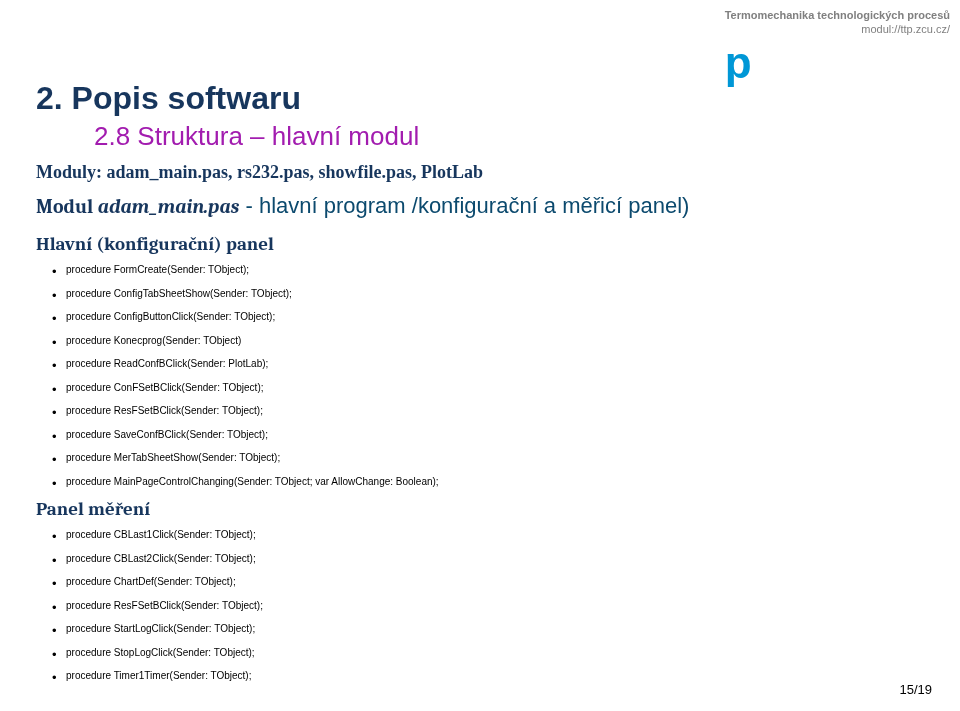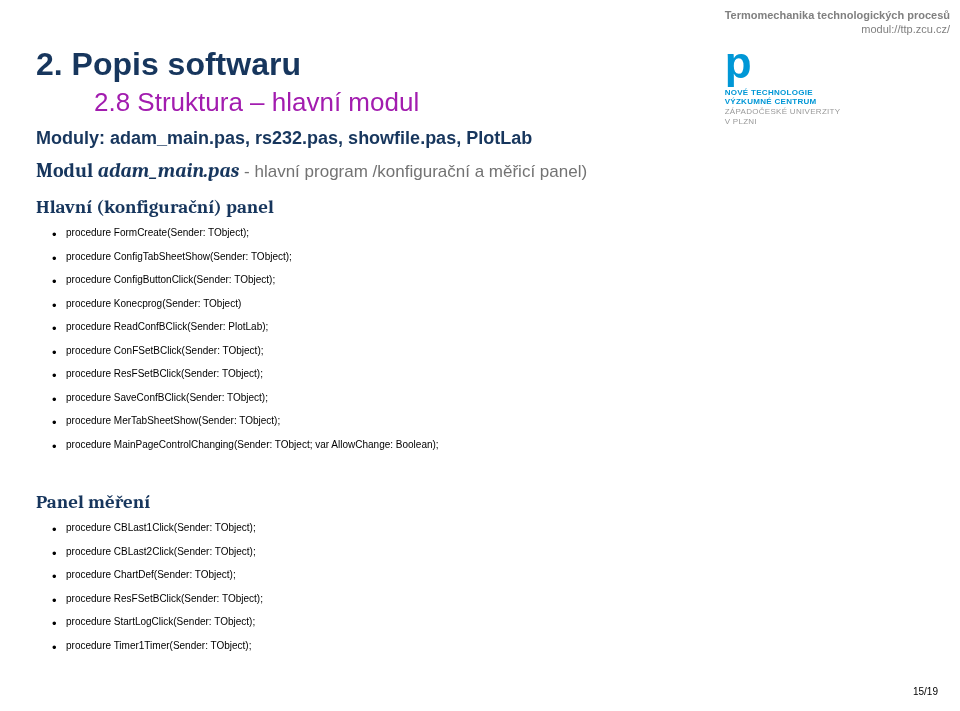--- a/index.html
+++ b/index.html
@@ -39,54 +39,53 @@
   .logo-text {
     font-size: 8px;
     line-height: 1.2;
     color: #666;
     padding-top: 2px;
   }
   .logo-text .lt1 { color: #0097d6; font-weight: bold; letter-spacing: 0.3px; }
   .logo-text .lt2 { color: #0097d6; font-weight: bold; letter-spacing: 0.3px; }
   .logo-text .lt3 { color: #999; letter-spacing: 0.3px; }
   .logo-text .lt4 { color: #999; letter-spacing: 0.3px; }
-  .content { padding: 46px 30px 0 36px; }
+  .content { padding: 80px 30px 0 36px; }
   h1 {
     font-family: Verdana, Arial, sans-serif;
     font-weight: bold;
     font-size: 32px;
     color: #17365d;
     margin-bottom: 4px;
   }
   h2 {
     font-family: "Segoe UI", Arial, sans-serif;
     font-weight: normal;
     font-size: 26px;
     color: #a21caf;
     margin-left: 58px;
     margin-bottom: 10px;
   }
   .moduly {
-    font-family: Liberation Sans, sans-serif;
+    font-family: Liberation Serif, serif;
     font-size: 18px;
     color: #17365d;
     font-weight: bold;
     margin-bottom: 10px;
   }
   .modul {
     font-family: Cambria, Georgia, serif;
     font-size: 20px;
     color: #17365d;
     font-weight: bold;
   }
   .modul .ital { font-style: italic; }
-  .modul .tail { font-weight: normal; color: #737373; font-family: "Segoe UI", Arial, sans-serif; font-size: 17px;}
+  .modul .tail { font-weight: normal; color: #0c4a6e; font-family: "Segoe UI", Arial, sans-serif; font-size: 22px;}
   .columns {
     display: flex;
-    gap: 30px;
     margin-top: 14px;
   }
   .col { flex: 1; }
   .col-title {
     font-family: Cambria, Georgia, serif;
     font-size: 19px;
     color: #17365d;
     font-weight: bold;
     margin-bottom: 8px;
   }
@@ -104,41 +103,35 @@
     content: "•";
     position: absolute;
     left: 0;
     top: 0;
     color: #000;
     font-size: 13px;
   }
   .pagenum {
     position: absolute;
     bottom: 14px;
-    right: 22px;
-    font-size: 10px;
+    right: 28px;
+    font-size: 13px;
     color: #000;
   }
 </style>
 </head>
 <body>
 
 <div class="header">
   <div class="header-text">
     <div class="t1">Termomechanika technologických procesů</div>
     <div class="t2">modul://ttp.zcu.cz/</div>
   </div>
   <div class="logo-block">
     <div class="logo-p">p</div>
-    <div class="logo-text">
-      <div class="lt1">NOVÉ TECHNOLOGIE</div>
-      <div class="lt2">VÝZKUMNÉ CENTRUM</div>
-      <div class="lt3">ZÁPADOČESKÉ UNIVERZITY</div>
-      <div class="lt4">V PLZNI</div>
-    </div>
   </div>
 </div>
 
 <div class="content">
   <h1>2. Popis softwaru</h1>
   <h2>2.8 Struktura – hlavní modul</h2>
   <div class="moduly">Moduly: adam_main.pas, rs232.pas, showfile.pas, PlotLab</div>
   <div class="modul">
     <span>Modul </span><span class="ital">adam_main.pas</span><span class="tail"> - hlavní program /konfigurační a měřicí panel)</span>
   </div>
@@ -160,19 +153,20 @@
       </ul>
     </div>
     <div class="col">
       <div class="col-title">Panel měření</div>
       <ul>
         <li>procedure CBLast1Click(Sender: TObject);</li>
         <li>procedure CBLast2Click(Sender: TObject);</li>
         <li>procedure ChartDef(Sender: TObject);</li>
         <li>procedure ResFSetBClick(Sender: TObject);</li>
         <li>procedure StartLogClick(Sender: TObject);</li>
+        <li>procedure StopLogClick(Sender: TObject);</li>
         <li>procedure Timer1Timer(Sender: TObject);</li>
       </ul>
     </div>
   </div>
 </div>
 
 <div class="pagenum">15/19</div>
 
 </body></html>

